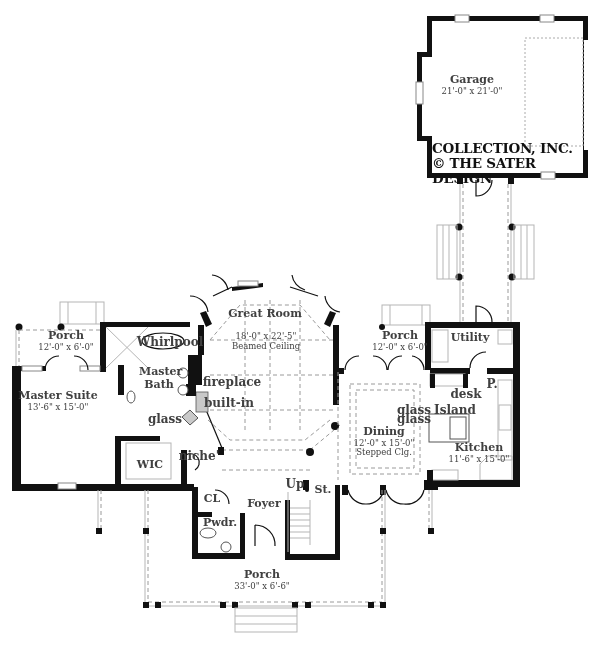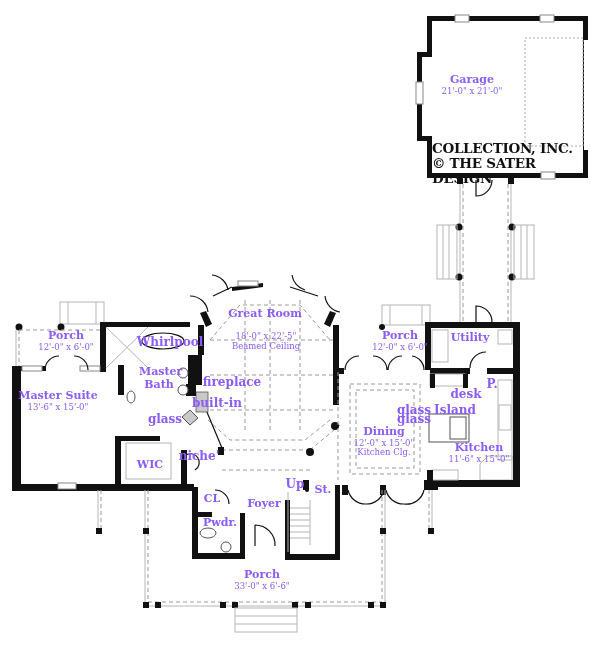--- a/index.html
+++ b/index.html
@@ -3,21 +3,21 @@
 <meta charset="utf-8">
 <style>
   html, body { margin: 0; padding: 0; background: #ffffff; }
   body { width: 600px; height: 648px; position: relative; overflow: hidden; font-family: "DejaVu Serif", serif; }
   svg { position: absolute; left: 0; top: 0; }
   .wall { fill: #111111; }
   .thin { stroke: #111111; stroke-width: 1.2; fill: none; }
   .dash { stroke: #9a9a9a; stroke-width: 1; stroke-dasharray: 4 3; fill: none; }
   .grey { stroke: #b5b5b5; stroke-width: 1; fill: none; }
   .win { fill: #ffffff; stroke: #888888; stroke-width: 1; }
-  .lbl { position: absolute; color: #8b5cf6; font-family: "DejaVu Serif", serif; white-space: nowrap; text-align: center; transform: translateX(-50%); line-height: 1.15; }
+  .lbl { position: absolute; color: #404040; font-family: "DejaVu Serif", serif; white-space: nowrap; text-align: center; transform: translateX(-50%); line-height: 1.15; }
   .lbl .name { font-size: 11px; font-weight: bold; display: block; }
   .lbl .dim { font-size: 8.5px; display: block; }
   .lbl.small { font-size: 12px; font-weight: bold; }
   .copy { position: absolute; left: 432px; top: 141px; font-size: 13.5px; font-weight: bold; line-height: 15px; color: #111; letter-spacing: -0.3px; font-family: "DejaVu Serif", serif; }
 </style>
 </head>
 <body>
 
 <svg width="600" height="648" viewBox="0 0 600 648" xmlns="http://www.w3.org/2000/svg">
 
@@ -256,37 +256,37 @@
 <div class="lbl" style="left:159px; top:366px; width:40px; white-space:normal;">
   <span class="name">Master Bath</span>
 </div>
 
 <div class="lbl" style="left:470px; top:332px;">
   <span class="name">Utility</span>
 </div>
 <div class="lbl" style="left:384px; top:426px;">
   <span class="name">Dining</span>
   <span class="dim">12'-0" x 15'-0"</span>
-  <span class="dim">Kitchen Clg.</span>
+  <span class="dim">Stepped Clg.</span>
 </div>
 <div class="lbl" style="left:457px; top:442px;margin-left:22px;">
   <span class="name">Kitchen</span>
   <span class="dim">11'-6" x 15'-0"</span>
 </div>
 <div class="lbl" style="left:264px; top:498px;text-align:right;">
   <span class="name">Foyer</span>
 </div>
 <div class="lbl" style="left:262px; top:569px;">
   <span class="name">Porch</span>
   <span class="dim">33'-0" x 6'-6"</span>
 </div>
 
 <div class="lbl small" style="left:170px; top:336px;">Whirlpool</div>
 <div class="lbl small" style="left:232px; top:376px;">fireplace</div>
-<div class="lbl small" style="left:217px; top:397px;">built-in</div>
+<div class="lbl small" style="left:229px; top:397px;">built-in</div>
 <div class="lbl small" style="left:165px; top:413px;">glass</div>
 <div class="lbl small" style="left:199px; top:450px;">niche'</div>
 <div class="lbl" style="left:150px; top:459px;">
     <span class="name">WIC</span>
   </div>
 <div class="lbl" style="left:212px; top:493px;">
     <span class="name">CL</span>
   </div>
 <div class="lbl" style="left:220px; top:517px;">
     <span class="name">Pwdr.</span>

